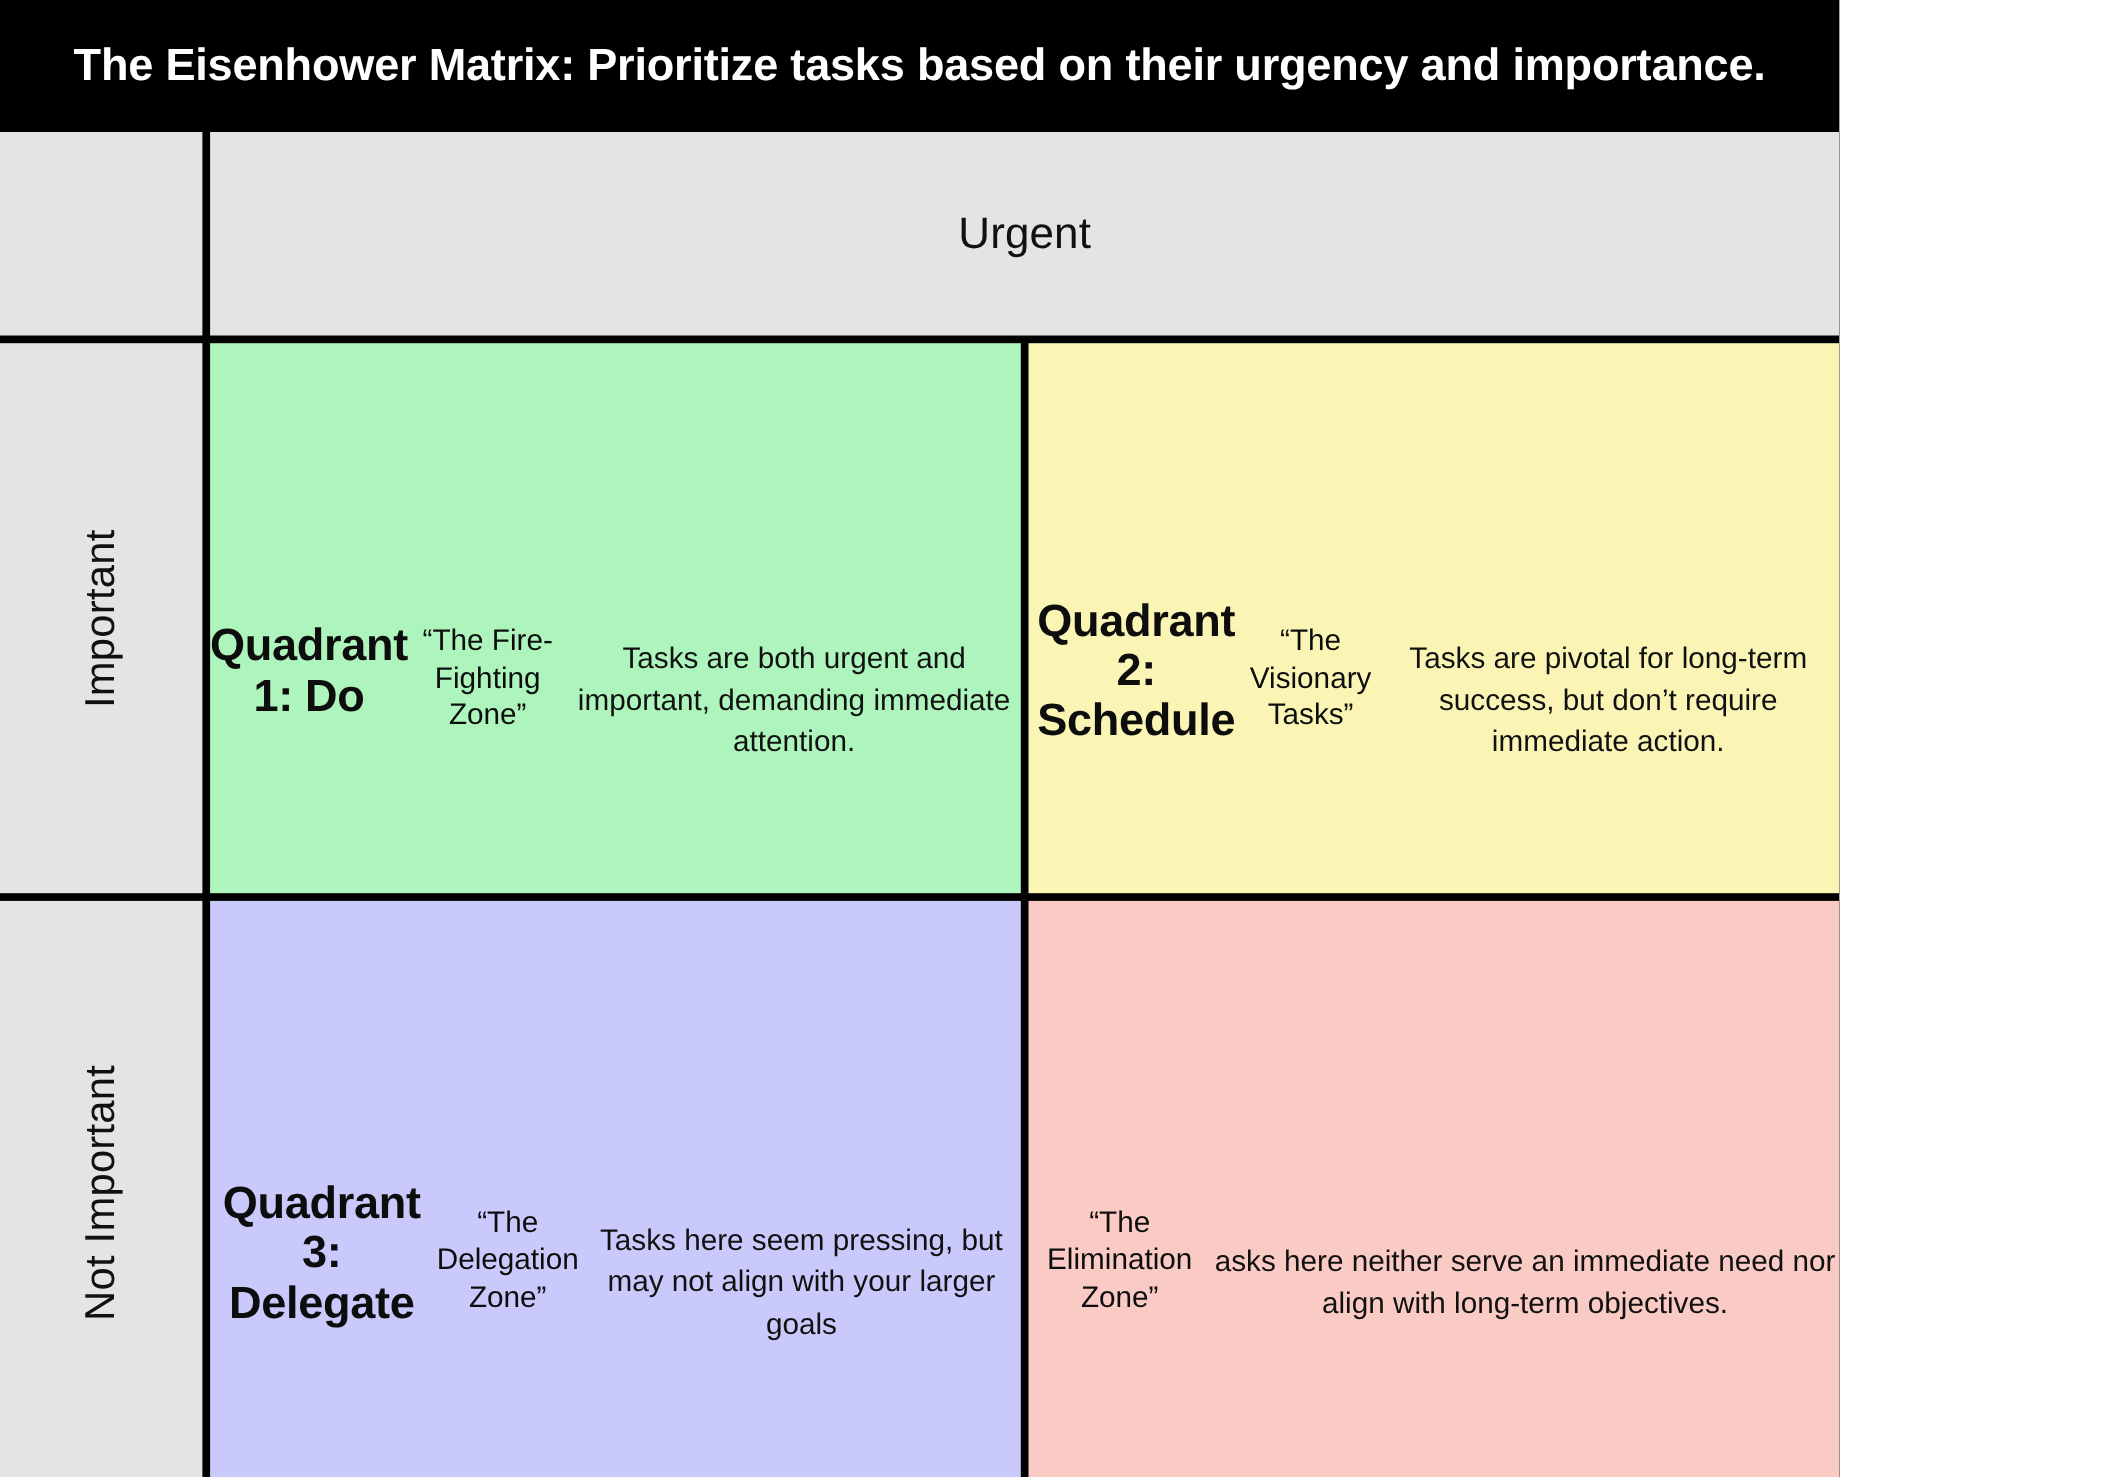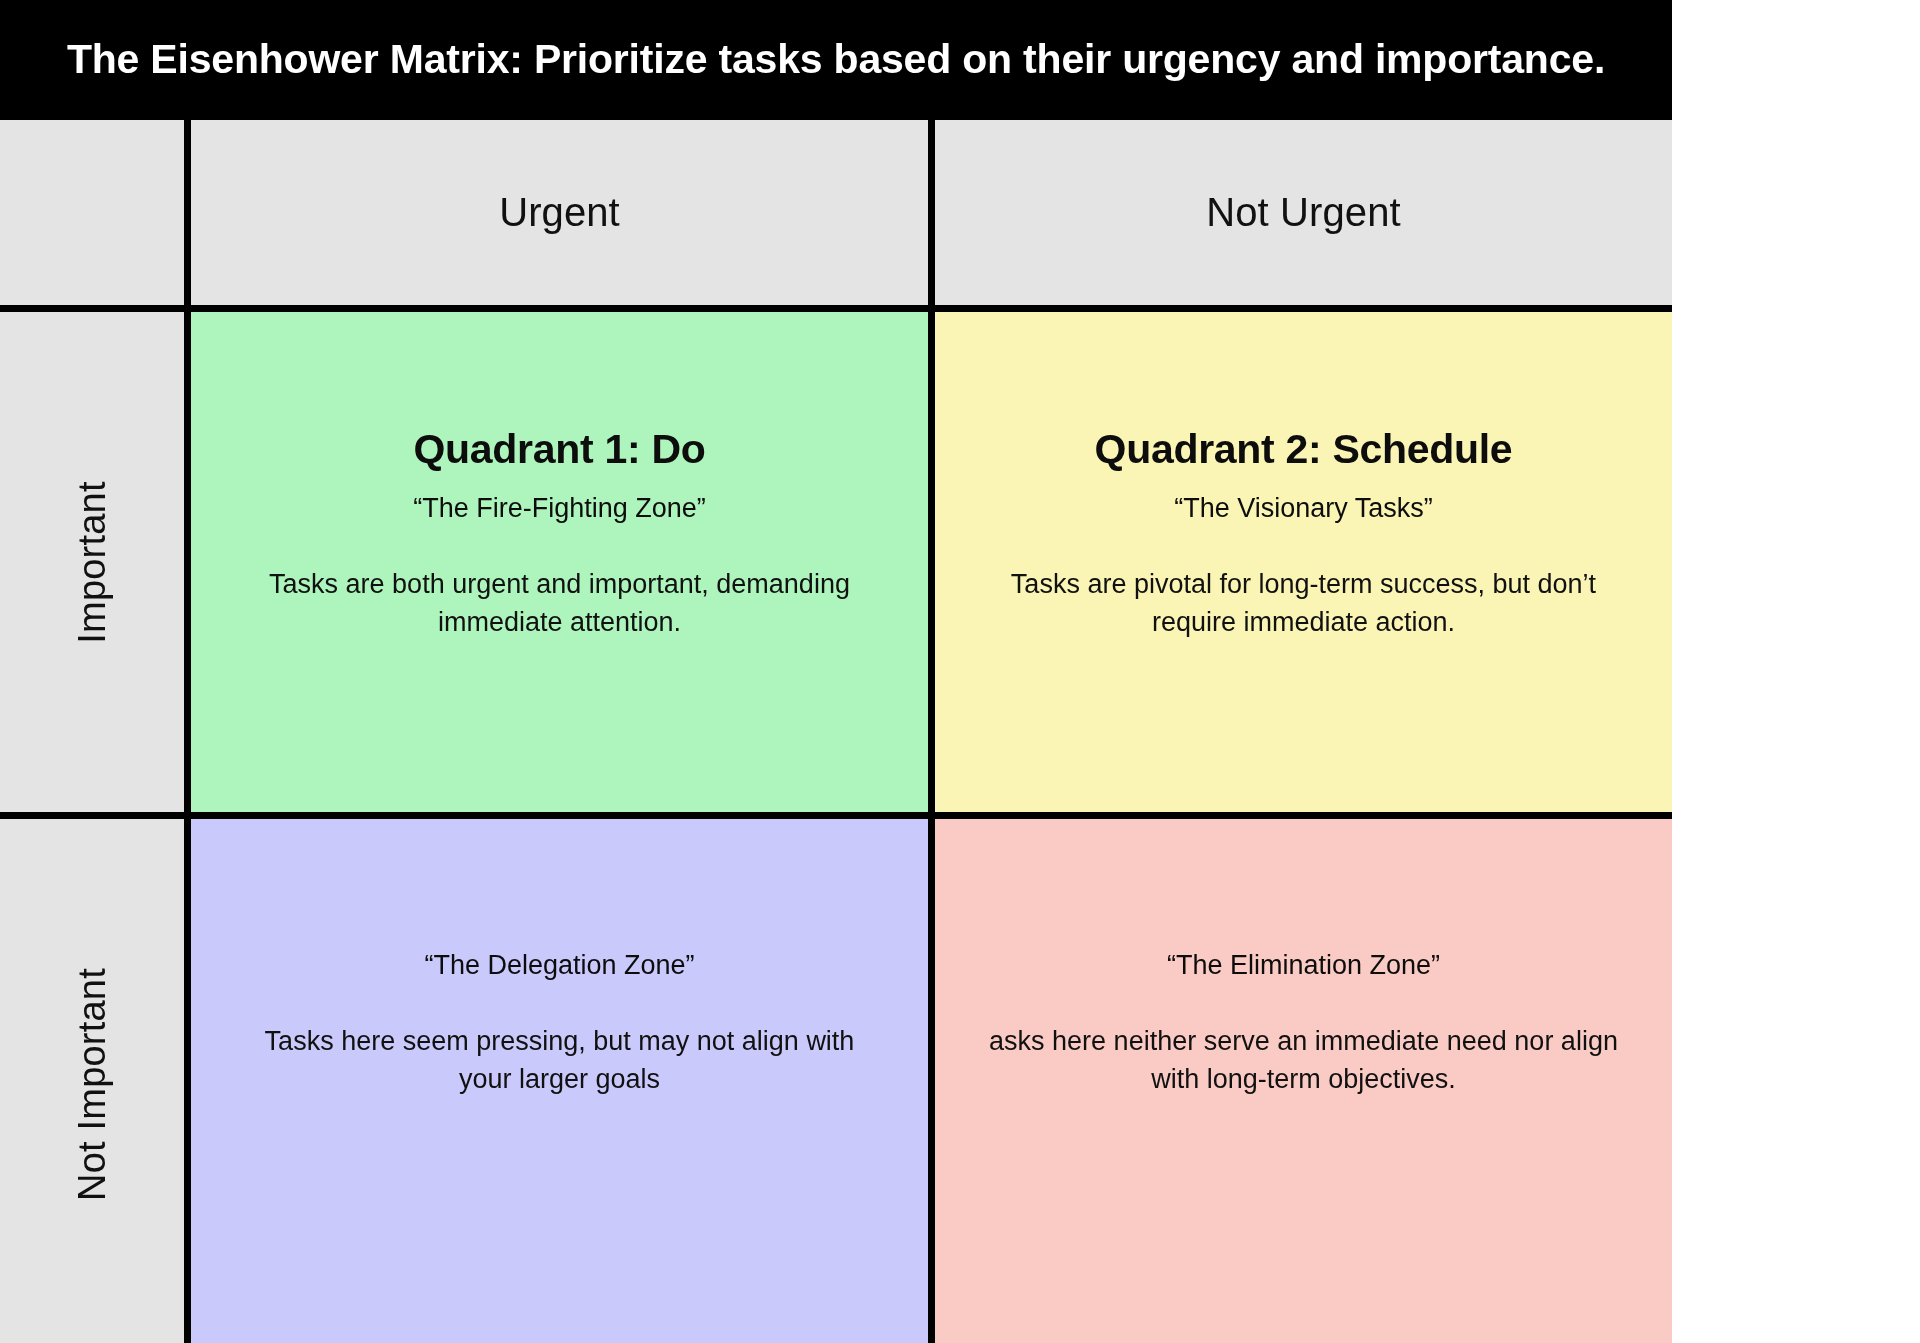--- a/index.html
+++ b/index.html
@@ -114,21 +114,21 @@
     font-size: 38px;
     font-weight: 500;
     color: #111111;
     white-space: nowrap;
     transform: rotate(-90deg);
     letter-spacing: 0.2px;
   }
 
   .quadrant {
     display: flex;
-    flex-direction: column;
+    flex-direction: row;
     align-items: center;
     justify-content: flex-start;
     box-sizing: border-box;
     overflow: hidden;
     text-align: center;
   }
 
   .q-pad-top-1 { padding-top: 115px; }
   .q-pad-top-2 { padding-top: 130px; }
 
@@ -172,23 +172,20 @@
     <div class="title-text">The Eisenhower Matrix: Prioritize tasks based on their urgency and importance.</div>
   </div>
 
   <div class="grid">
 
     <div class="grid-row header-row">
       <div class="row-header corner-cell"></div>
       <div class="row-body col-header">
         <span class="col-header-label">Urgent</span>
       </div>
-      <div class="row-body col-header">
-        <span class="col-header-label">Not Urgent</span>
-      </div>
     </div>
 
     <div class="grid-row body-row-1">
       <div class="row-header axis-cell">
         <span class="axis-label">Important</span>
       </div>
 
       <div class="row-body quadrant q1 q-pad-top-1">
         <div class="q-title">Quadrant 1: Do</div>
         <div class="q-subtitle">“The Fire-Fighting Zone”</div>
@@ -201,20 +198,21 @@
         <div class="q-desc">Tasks are pivotal for long-term success, but don’t require immediate action.</div>
       </div>
     </div>
 
     <div class="grid-row body-row-2">
       <div class="row-header axis-cell">
         <span class="axis-label">Not Important</span>
       </div>
 
       <div class="row-body quadrant q3 q-pad-top-2">
+        <div class="q-title">Quadrant 3: Delegate</div>
         <div class="q-subtitle">“The Delegation Zone”</div>
         <div class="q-desc">Tasks here seem pressing, but may not align with your larger goals</div>
       </div>
 
       <div class="row-body quadrant q4 q-pad-top-2">
         <div class="q-subtitle">“The Elimination Zone”</div>
         <div class="q-desc">asks here neither serve an immediate need nor align with long-term objectives.</div>
       </div>
     </div>
 

